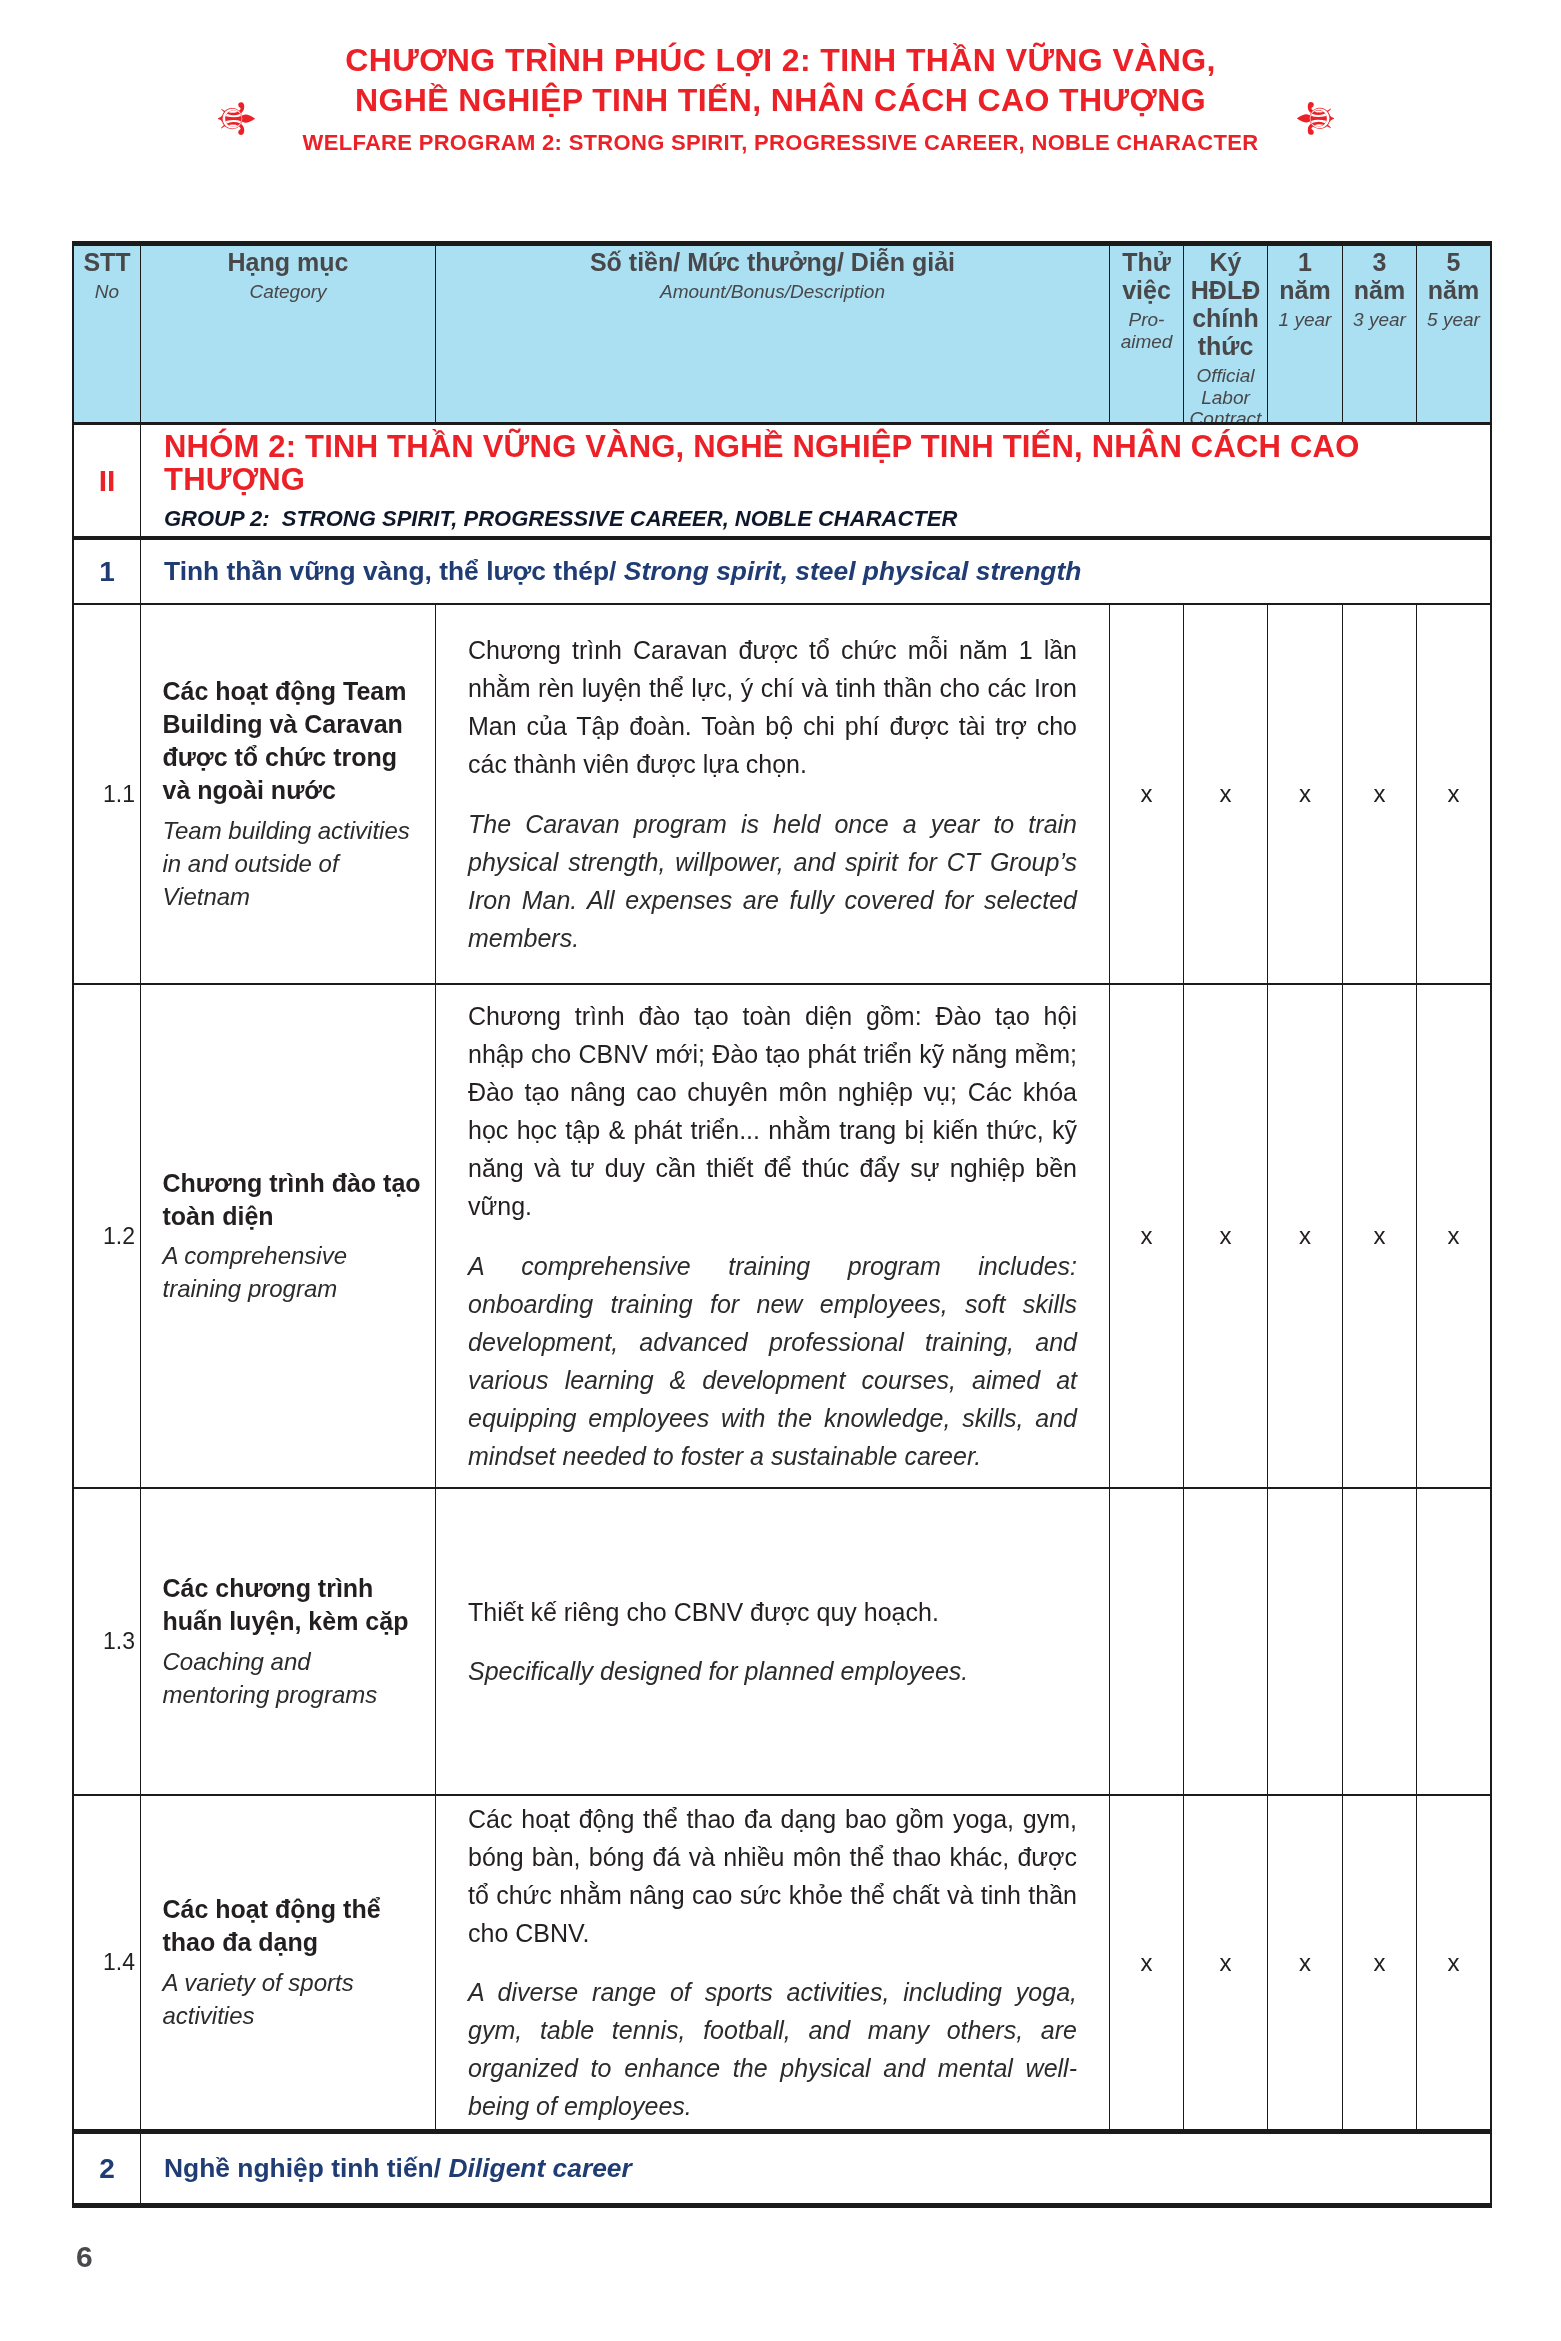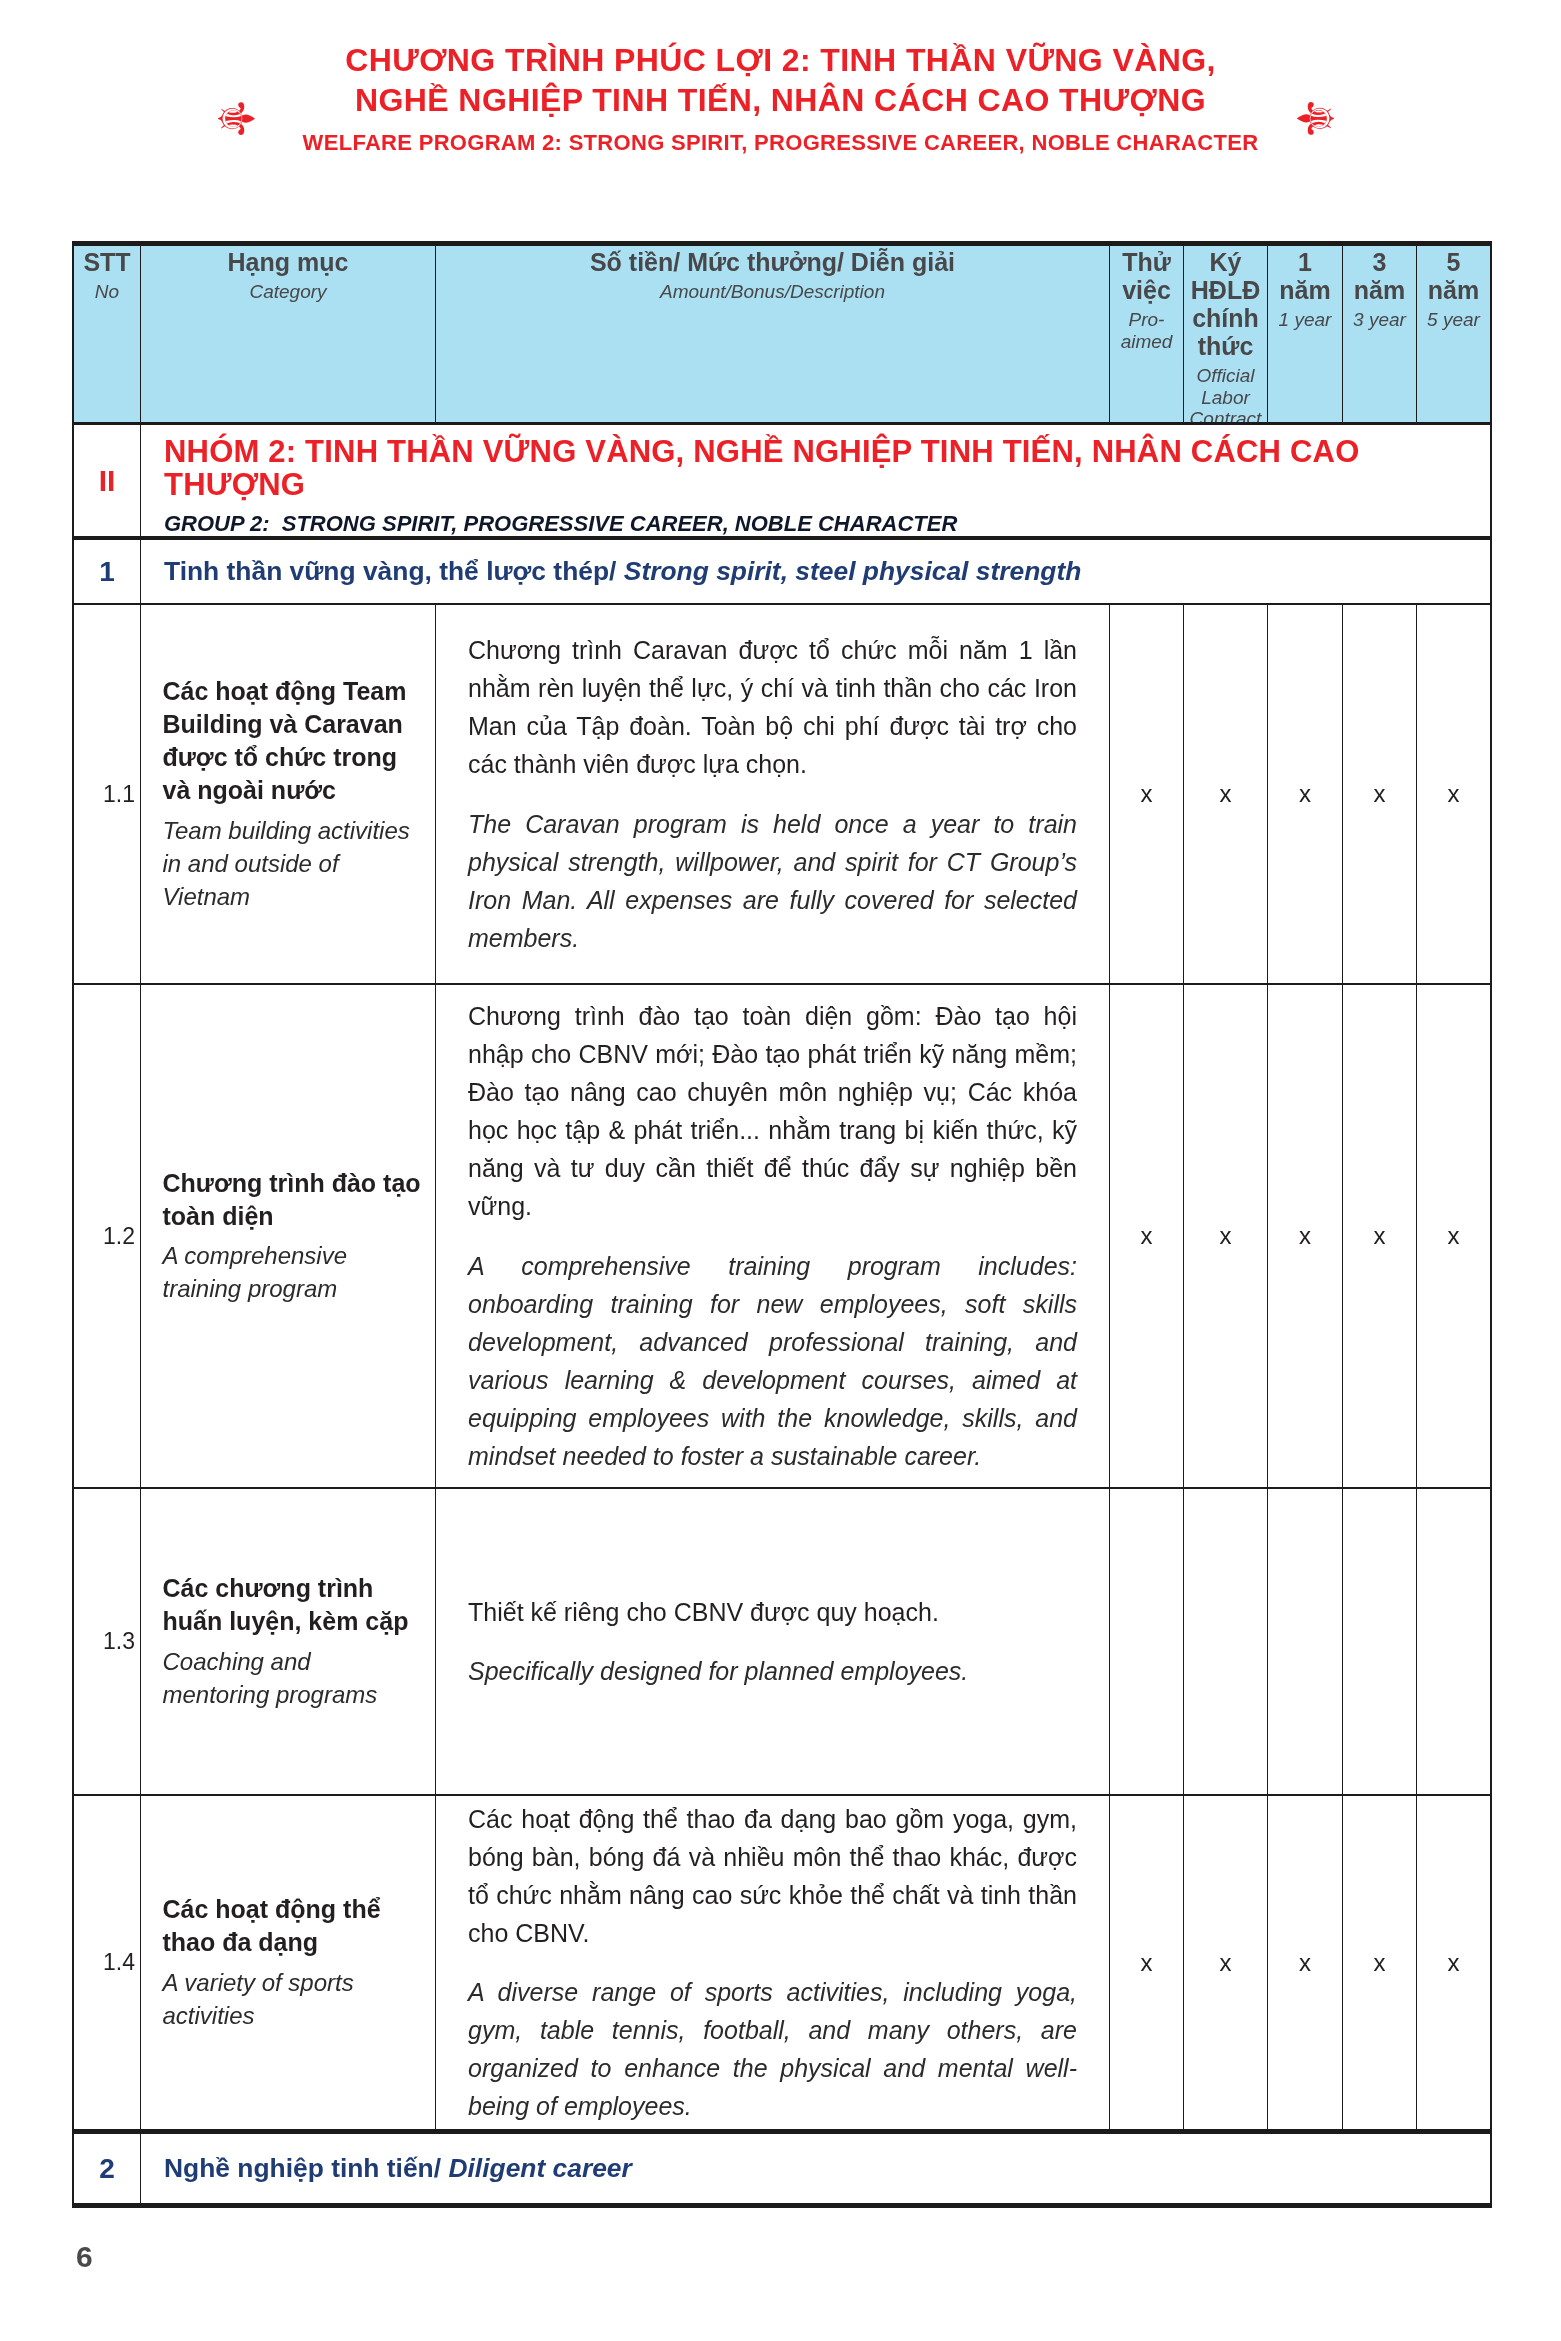--- a/index.html
+++ b/index.html
@@ -45,21 +45,21 @@
   
   .hc{display:flex;flex-direction:column;justify-content:flex-start;align-items:center;text-align:center;color:#48484A;padding:1.7px 2.5px;}
   .hvn{font-weight:bold;font-size:25px;line-height:28px;}
   .hen{font-style:italic;font-size:19px;line-height:21.5px;margin-top:5.8px;white-space:pre-line;}
   
   .stt{display:flex;align-items:center;justify-content:center;text-align:center;}
   .stt.red{color:#EC2127;font-weight:bold;font-size:30px;}
   .stt.navy{color:#1F3C74;font-weight:bold;font-size:28px;}
   .stt.plain{color:#231F20;font-size:23px;margin-left:24px;}
   
-  .groupcell{display:flex;flex-direction:column;justify-content:flex-end;padding:0 16.5px 0 23px;}
+  .groupcell{display:flex;flex-direction:column;justify-content:center;padding:0 16.5px 0 23px;}
   .gvn{color:#EC2127;font-weight:bold;font-size:31px;line-height:33px;letter-spacing:0.2px;}
   .gen{color:#0f172a;font-weight:bold;font-style:italic;font-size:22px;line-height:25px;margin-top:10px;white-space:pre-wrap;}
   
   .seccell{display:flex;align-items:center;padding:0 16.5px 0 23px;color:#1F3C74;font-size:26.4px;}
   .svn{font-weight:bold;}
   .sen{font-weight:bold;font-style:italic;margin-left:7.4px;}
   
   .cat{display:flex;flex-direction:column;justify-content:center;padding:11.6px 11.6px 11.6px 21.5px;}
   .catvn{font-weight:bold;font-size:25px;line-height:33px;color:#231F20;}
   .caten{font-style:italic;font-size:24px;line-height:33px;color:#2B2B2B;margin-top:6.6px;}

